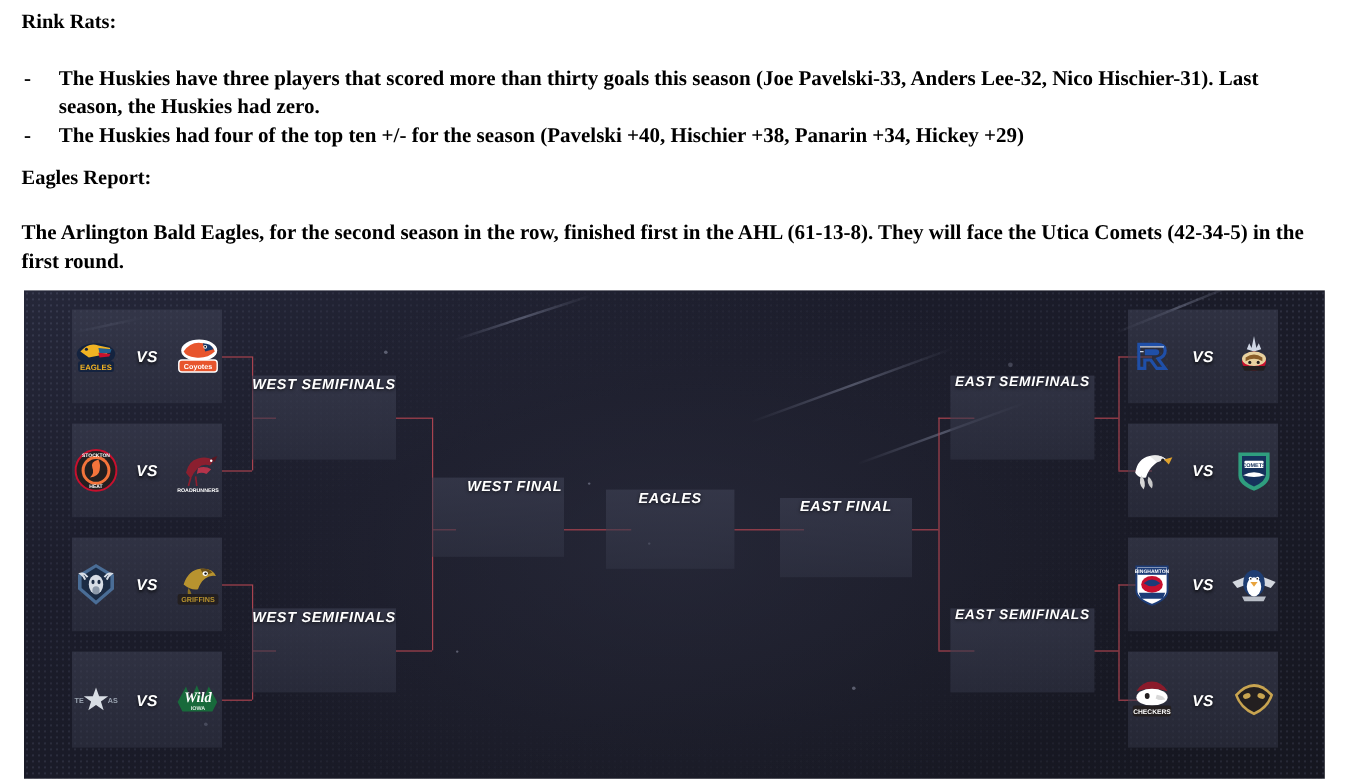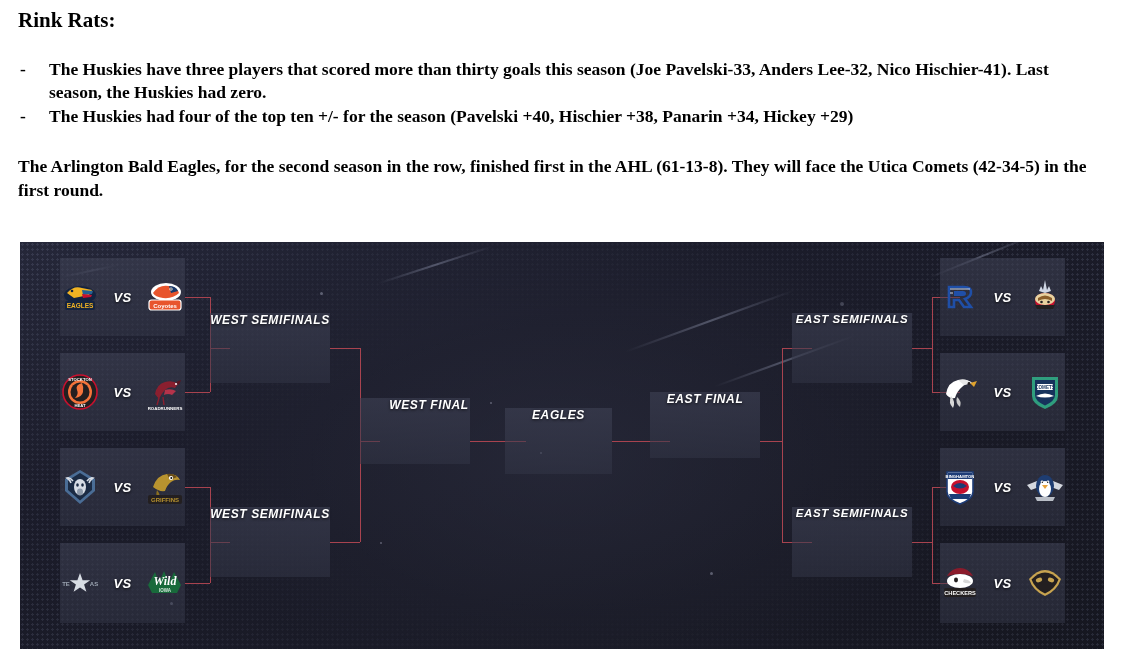--- a/index.html
+++ b/index.html
@@ -4,21 +4,21 @@
 <style>
   html,body{margin:0;padding:0;}
   body{
     width:1125px;height:649px;background:#ffffff;overflow:hidden;
     font-family:"Liberation Serif",serif;
   }
   #page{position:relative;width:1125px;height:649px;}
 
   
   .article{position:absolute;left:18px;top:8px;width:1085px;color:#000;}
-  .heading{font-size:21px;font-weight:bold;line-height:1.15;margin:0 0 12px 0;}
+  .heading{font-size:17px;font-weight:bold;line-height:1.15;margin:0 0 12px 0;}
   .bullets{list-style:none;margin:0 0 14px 0;padding:0;}
   .bullets li{
     position:relative;font-size:17.5px;font-weight:bold;line-height:1.32;
     padding-left:31px;margin-bottom:1px;
   }
   .bullets li .dash{position:absolute;left:2px;top:0;}
   .para{font-size:17.5px;font-weight:bold;line-height:1.35;margin:0;}
   .spacer-sm{height:14px;}
   .spacer-md{height:13px;}
 
@@ -74,27 +74,28 @@
 <body>
 
 <div id="page">
 
   <div class="article">
     <p class="heading">Rink Rats:</p>
     <div class="spacer-sm"></div>
     <ul class="bullets">
       <li>
         <span class="dash">-</span>
-        <span>The Huskies have three players that scored more than thirty goals this season (Joe Pavelski-33, Anders Lee-32, Nico Hischier-41). Last season, the Huskies had zero.</span>
+        <span>The Huskies have three players that scored more than thirty goals this season (Joe Pavelski-33, Anders Lee-32, Nico Hischier-31). Last season, the Huskies had zero.</span>
       </li>
       <li>
         <span class="dash">-</span>
         <span>The Huskies had four of the top ten +/- for the season (Pavelski +40, Hischier +38, Panarin +34, Hickey +29)</span>
       </li>
     </ul>
+    <p class="heading">Eagles Report:</p>
     <div class="spacer-md"></div>
     <p class="para">The Arlington Bald Eagles, for the second season in the row, finished first in the AHL (61-13-8). They will face the Utica Comets (42-34-5) in the first round.</p>
   </div>
 
   <div class="bracket">
     <div class="dots"></div>
 
     <div class="streak" style="left:355px;top:22px;width:120px;transform:rotate(-18deg);"></div>
     <div class="streak" style="left:600px;top:78px;width:180px;transform:rotate(-20deg);"></div>
     <div class="streak" style="left:690px;top:118px;width:150px;transform:rotate(-20deg);"></div>
@@ -241,21 +242,21 @@
     <div class="box round" style="left:190px;top:265px;width:120px;height:70px;">
       <span>WEST SEMIFINALS</span>
     </div>
 
     <div class="box round" style="left:340px;top:156px;width:110px;height:66px;padding-left:28px;">
       <span>WEST FINAL</span>
     </div>
     <div class="box round" style="left:485px;top:166px;width:107px;height:66px;">
       <span>EAGLES</span>
     </div>
-    <div class="box round" style="left:630px;top:150px;width:110px;height:66px;">
+    <div class="box round" style="left:630px;top:173px;width:110px;height:66px;">
       <span>EAST FINAL</span>
     </div>
 
     <div class="box round small" style="left:772px;top:71px;width:120px;height:70px;">
       <span>EAST SEMIFINALS</span>
     </div>
     <div class="box round small" style="left:772px;top:265px;width:120px;height:70px;">
       <span>EAST SEMIFINALS</span>
     </div>
 

